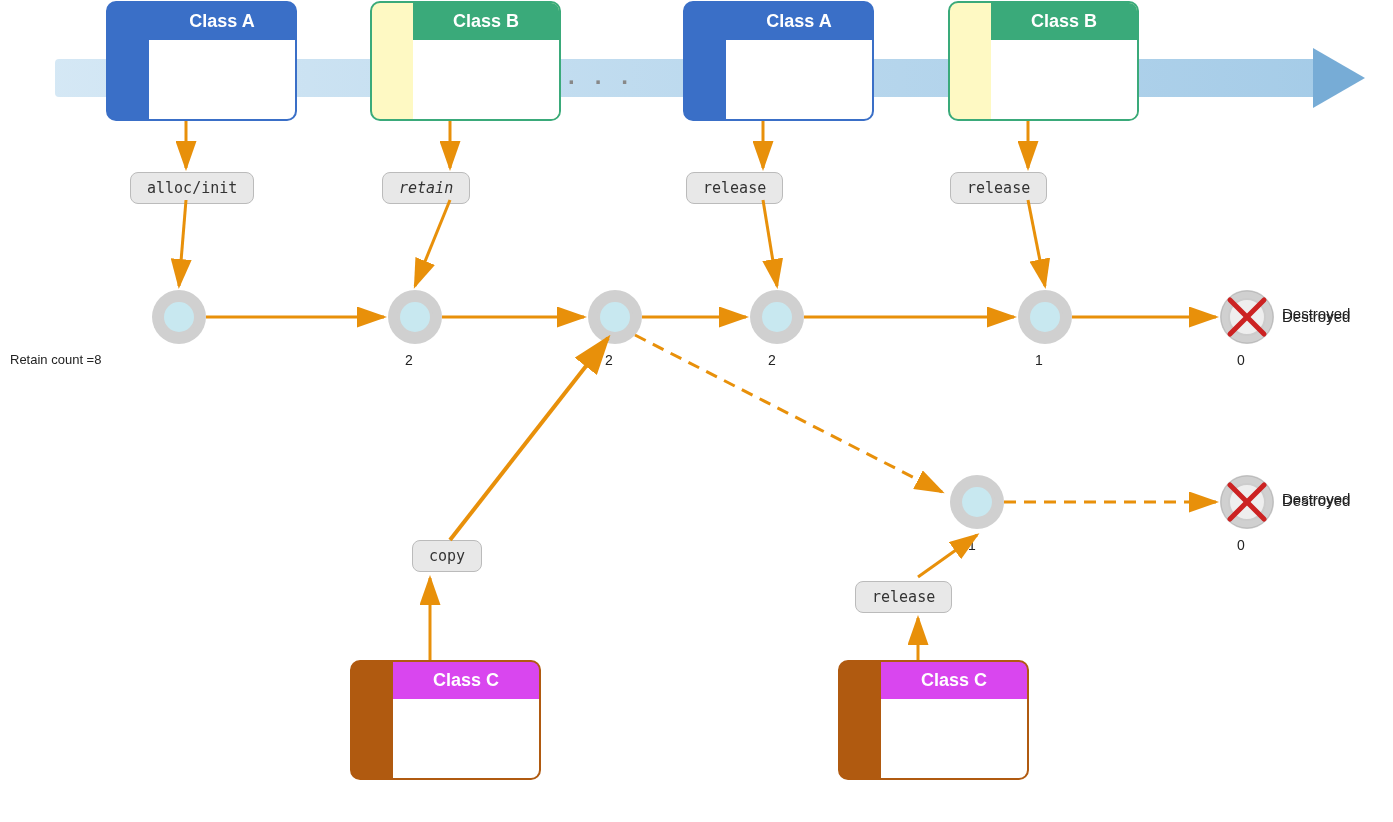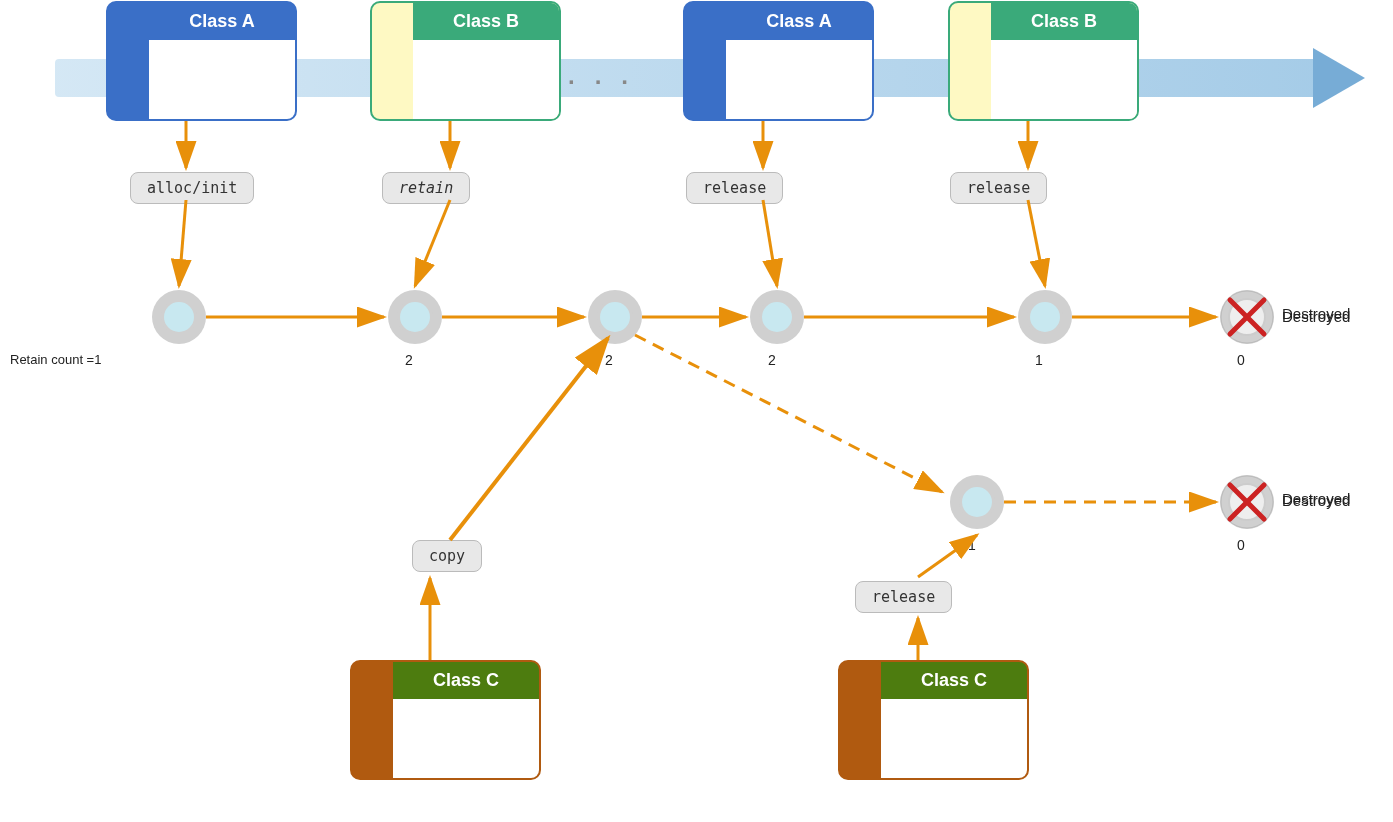--- a/index.html
+++ b/index.html
@@ -37,21 +37,21 @@
     .class-box-body {
       background: #fff;
       flex: 1;
       height: 80px;
     }
     .class-a-color { background: #3a6fc7; border: 2.5px solid #3a6fc7; }
     .class-b-color { background: #fef9c3; border: 2.5px solid #3aaa7a; }
     .class-c-color { background: #b05a10; border: 2.5px solid #b05a10; }
     .class-a-header { background: #3a6fc7; }
     .class-b-header { background: #3aaa7a; }
-    .class-c-header { background: #4d7c0f; }
+    .class-c-header { background: #d946ef; }
 
     
     .op-box {
       position: absolute;
       background: #e8e8e8;
       border: 1.5px solid #bbb;
       border-radius: 8px;
       padding: 6px 16px;
       font-size: 15px;
       font-family: monospace;
@@ -197,21 +197,21 @@
 
   <div class="rc-circle-destroyed" style="left:1220px; top:475px;">
     <svg width="54" height="54" viewBox="0 0 54 54">
       <circle cx="27" cy="27" r="26" fill="#d0d0d0" stroke="#bbb" stroke-width="1"></circle>
       <circle cx="27" cy="27" r="18" fill="#eee" stroke="#ccc" stroke-width="2"></circle>
       <line x1="10" y1="10" x2="44" y2="44" stroke="#cc2222" stroke-width="5" stroke-linecap="round"></line>
       <line x1="44" y1="10" x2="10" y2="44" stroke="#cc2222" stroke-width="5" stroke-linecap="round"></line>
     </svg>
   </div>
 
-  <div class="label" style="left:10px; top:352px; font-size:13px;">Retain count =1</div>
+  <div class="label" style="left:10px; top:352px; font-size:13px;">Retain count =8</div>
   <div class="label" style="left:405px; top:352px;">2</div>
   <div class="label" style="left:605px; top:352px;">2</div>
   <div class="label" style="left:768px; top:352px;">2</div>
   <div class="label" style="left:1035px; top:352px;">1</div>
   <div class="label" style="left:1237px; top:352px;">0</div>
   <div class="label" style="left:968px; top:537px;">1</div>
   <div class="label" style="left:1237px; top:537px;">0</div>
   <div class="label" style="left:1282px; top:305px; font-size:15px; font-weight:500;">Destroyed</div>
   <div class="label" style="left:1282px; top:490px; font-size:15px; font-weight:500;">Destroyed</div>
 

